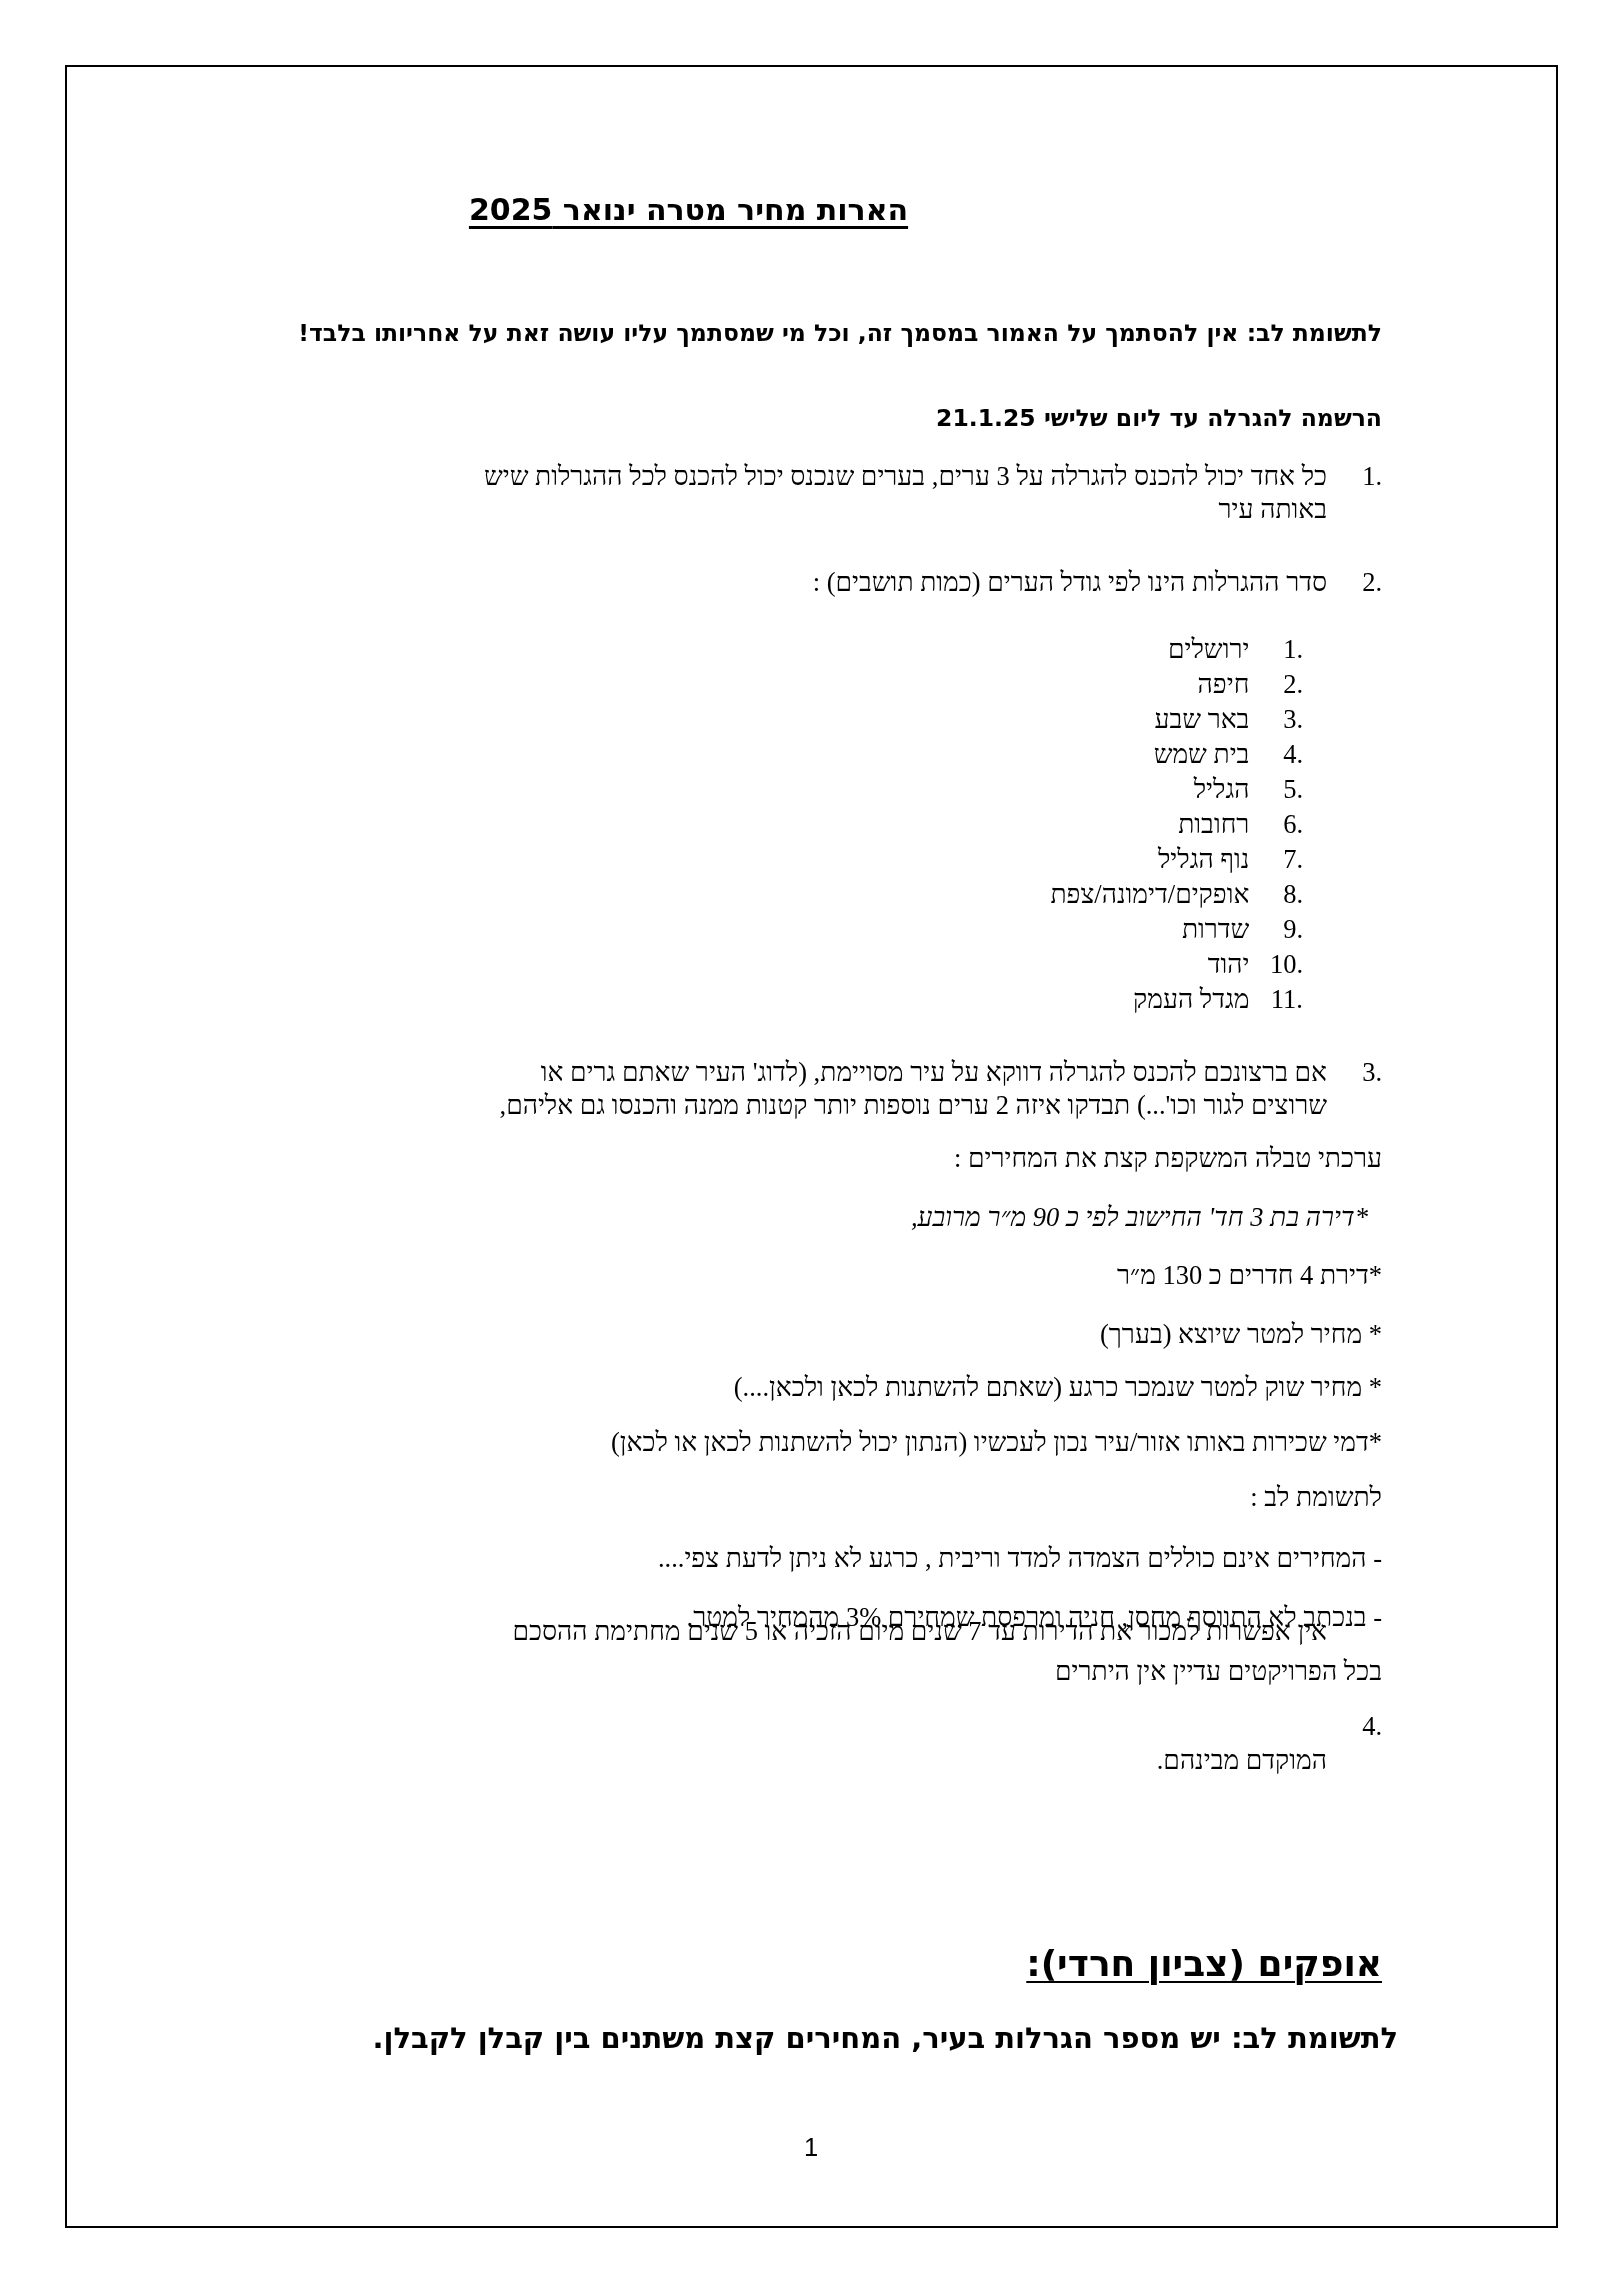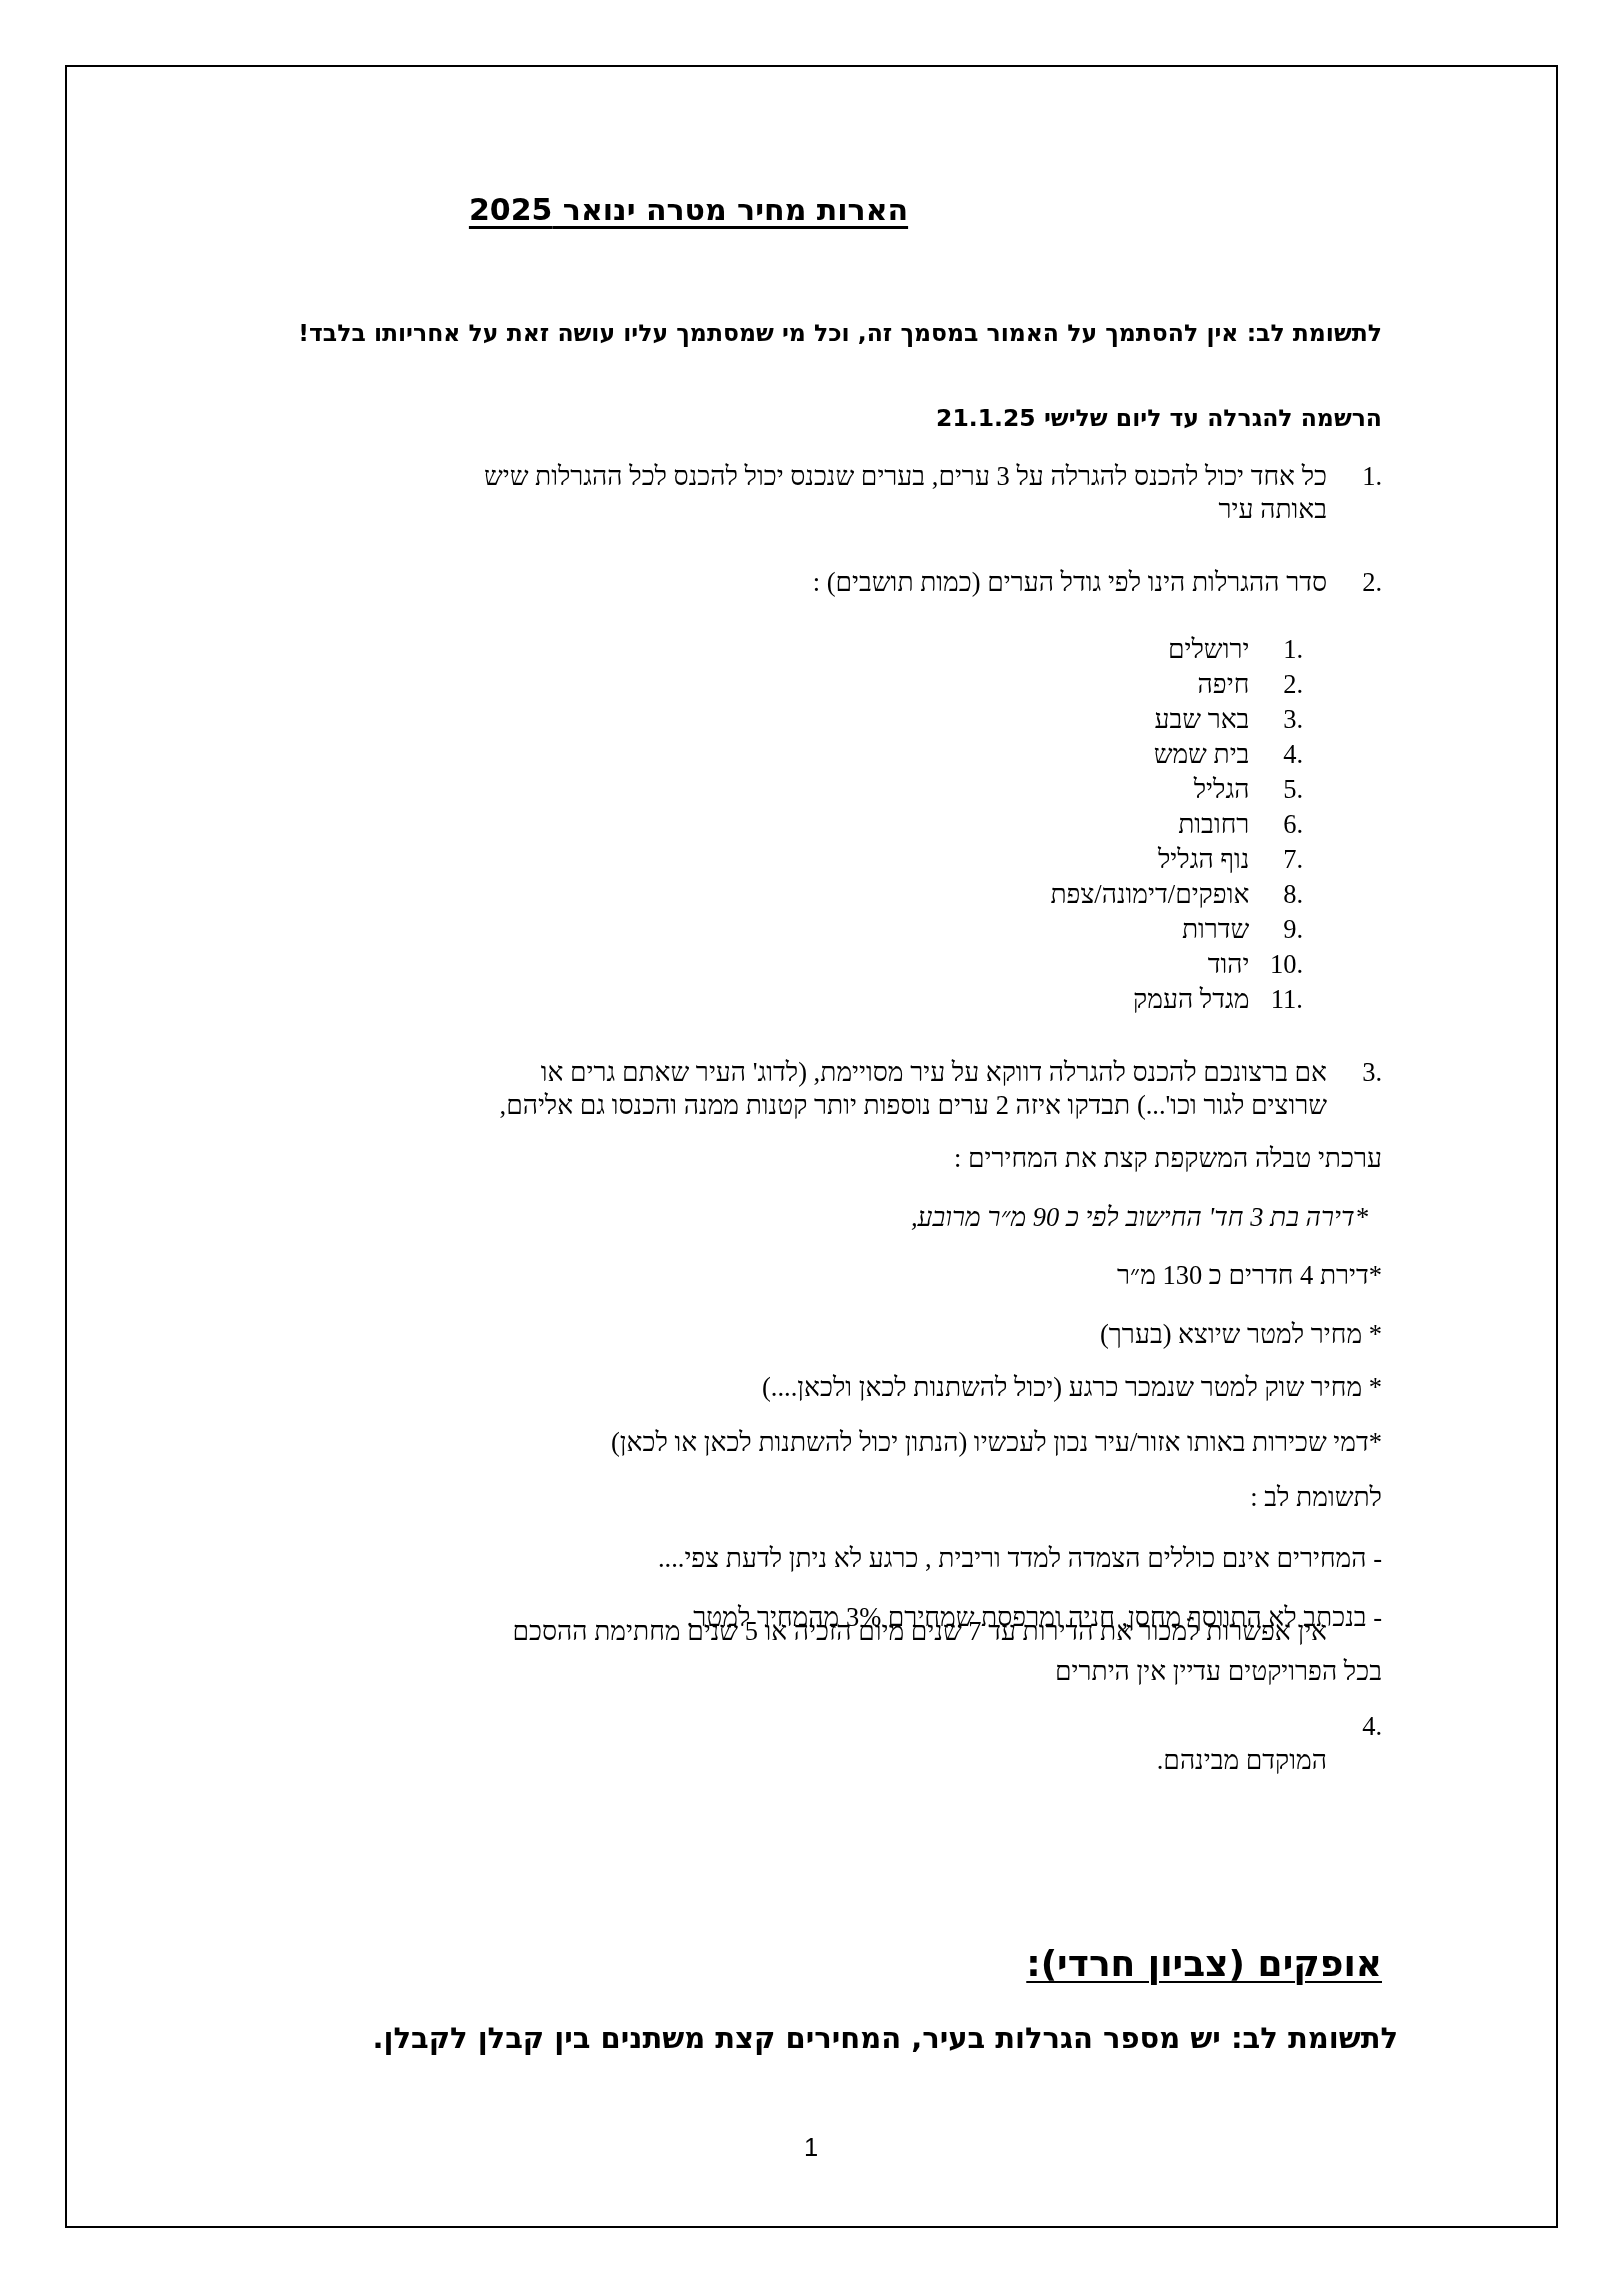--- a/index.html
+++ b/index.html
@@ -61,21 +61,21 @@
 
 <div class="item-num" style="top:1057px;">3.</div>
 <div class="abs body-text item" style="top:1057px;">אם ברצונכם להכנס להגרלה דווקא על עיר מסויימת, (לדוג' העיר שאתם גרים  או</div>
 <div class="abs body-text item" style="top:1090px;">שרוצים לגור וכו'...) תבדקו איזה 2 ערים נוספות יותר קטנות ממנה והכנסו גם אליהם,</div>
 
 <div class="abs body-text" style="right:239px; top:1143px;">ערכתי טבלה המשקפת קצת את המחירים :</div>
 
 <div class="abs body-text" style="right:253px; top:1202px;font-style:italic;">*דירה בת 3 חד' החישוב לפי כ 90 מ״ר מרובע,</div>
 <div class="abs body-text" style="right:239px; top:1260px;">*דירת 4 חדרים כ 130 מ״ר</div>
 <div class="abs body-text" style="right:239px; top:1319px;">* מחיר למטר שיוצא (בערך)</div>
-<div class="abs body-text" style="right:239px; top:1372px;">* מחיר שוק למטר שנמכר כרגע (יכול להשתנות לכאן ולכאן....)</div>
+<div class="abs body-text" style="right:239px; top:1372px;">* מחיר שוק למטר שנמכר כרגע (שאתם להשתנות לכאן ולכאן....)</div>
 <div class="abs body-text" style="right:239px; top:1427px;">*דמי שכירות באותו אזור/עיר נכון לעכשיו (הנתון יכול להשתנות לכאן או לכאן)</div>
 
 <div class="abs body-text" style="right:239px; top:1482px;">לתשומת לב :</div>
 <div class="abs body-text" style="right:239px; top:1543px;">- המחירים אינם כוללים הצמדה למדד וריבית , כרגע לא ניתן לדעת צפי....</div>
 <div class="abs body-text" style="right:239px; top:1602px;">- בנכתב לא התווסף מחסן, חניה ומרפסת שמחירם 3% מהמחיר למטר.</div>
 
 <div class="abs body-text" style="right:239px; top:1656px;">בכל הפרויקטים עדיין אין היתרים</div>
 
 <div class="item-num" style="top:1711px;">4.</div>
 <div class="abs body-text item" style="top:1616px;">אין אפשרות למכור את הדירות עד 7 שנים מיום הזכיה או 5 שנים מחתימת ההסכם</div>

